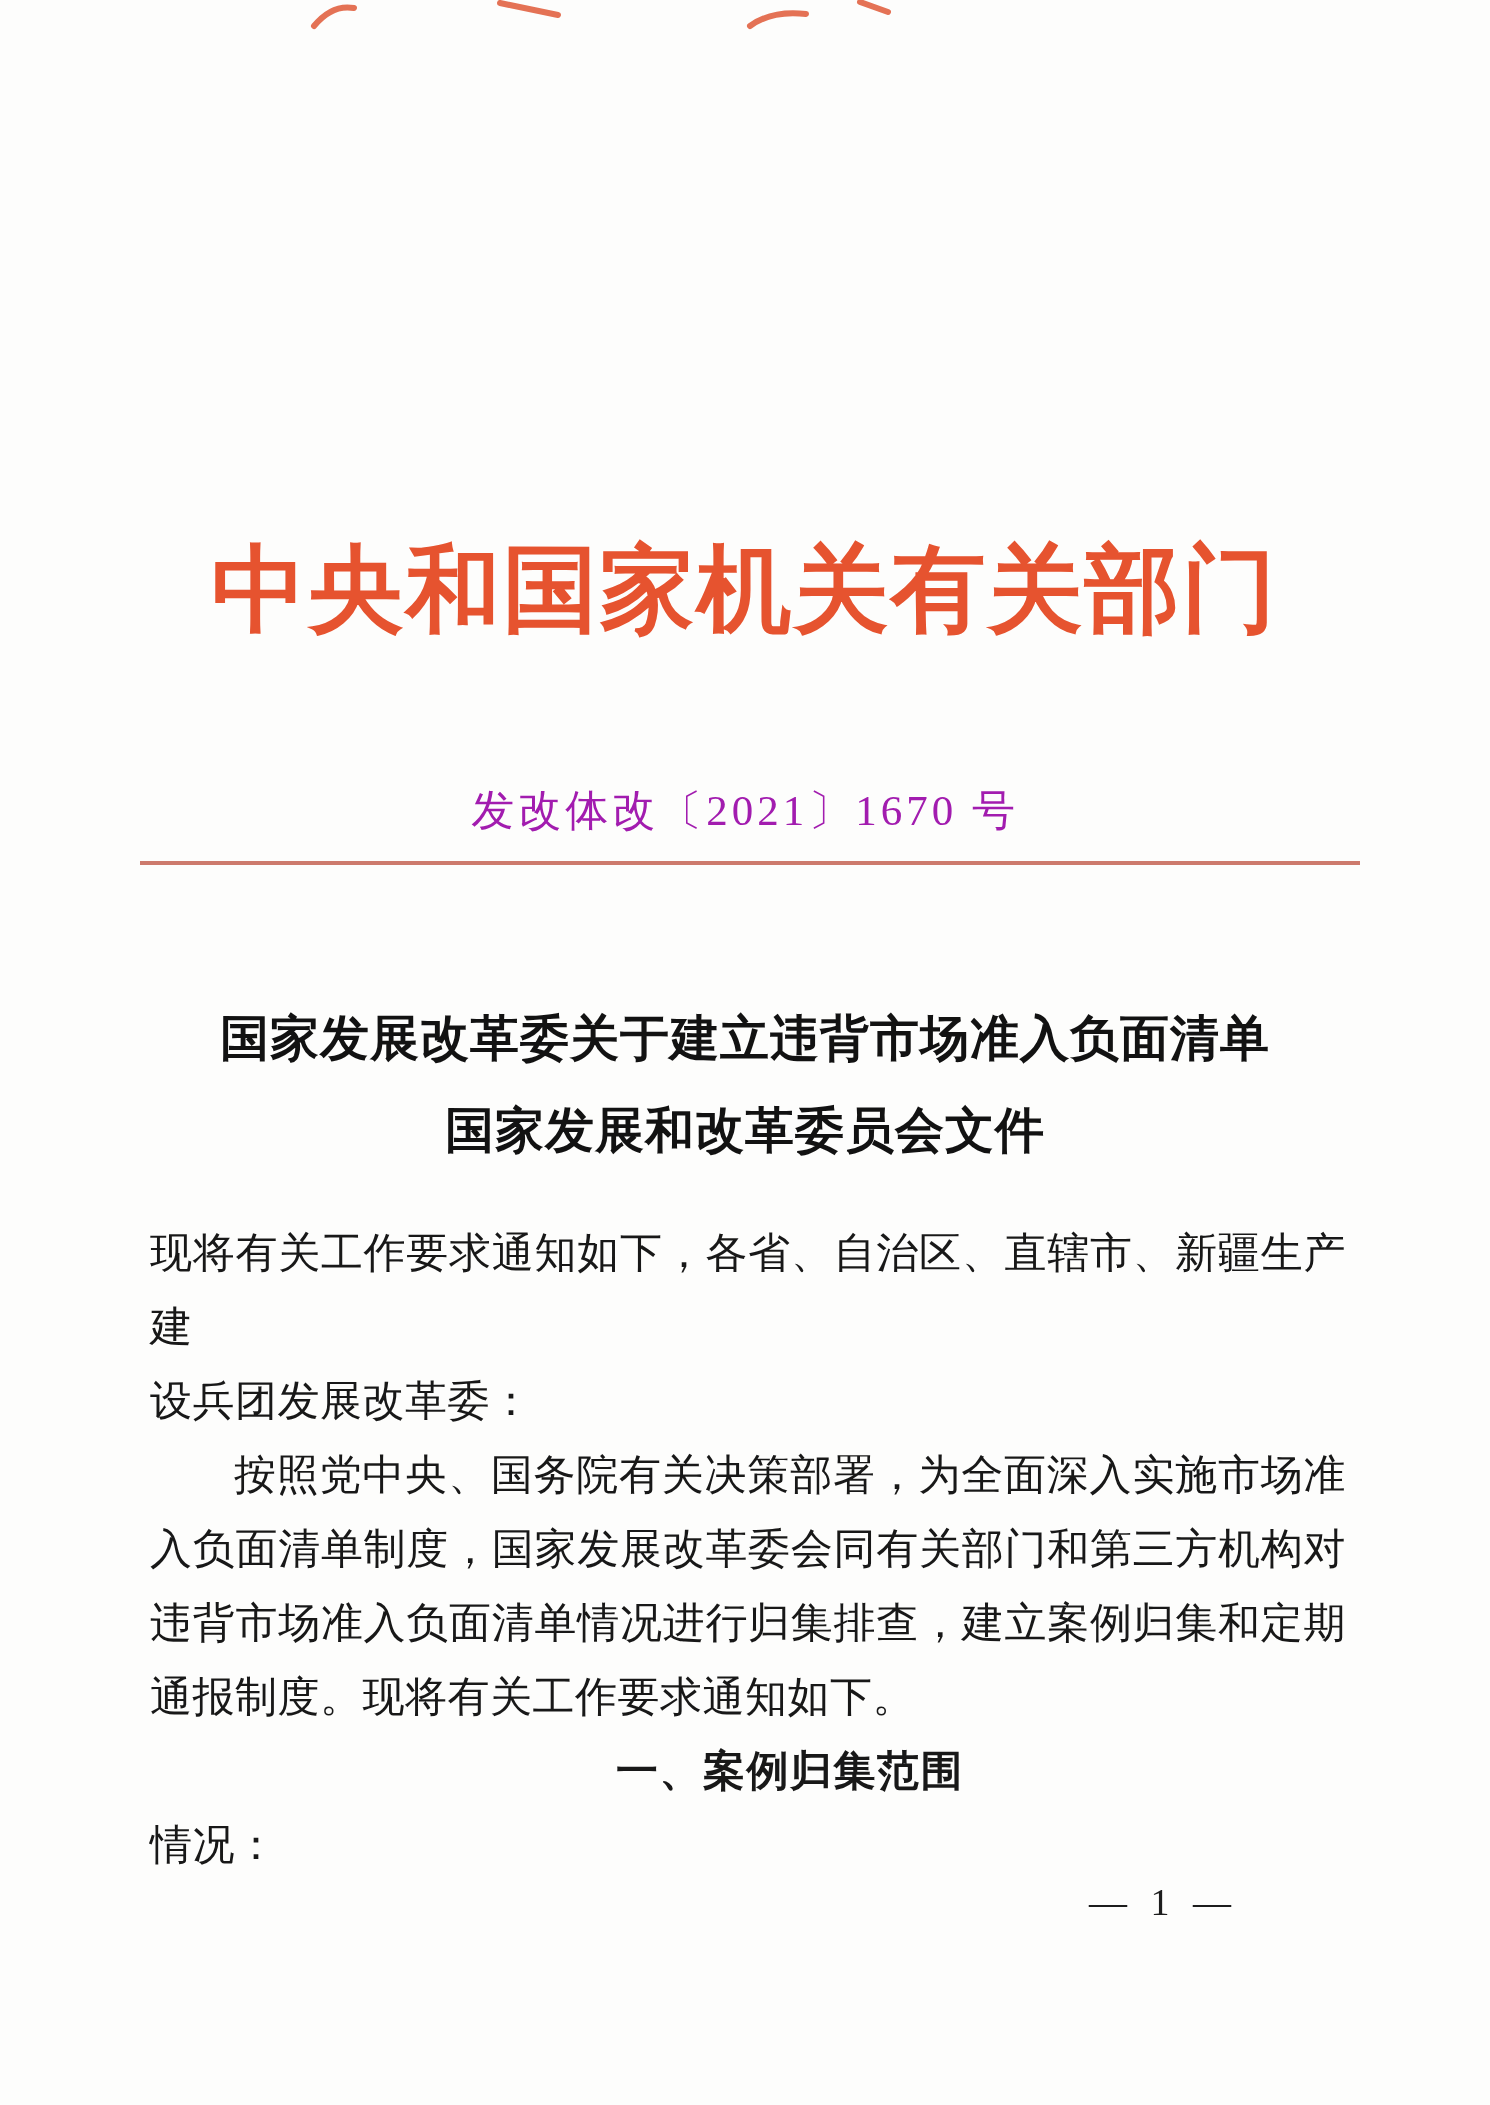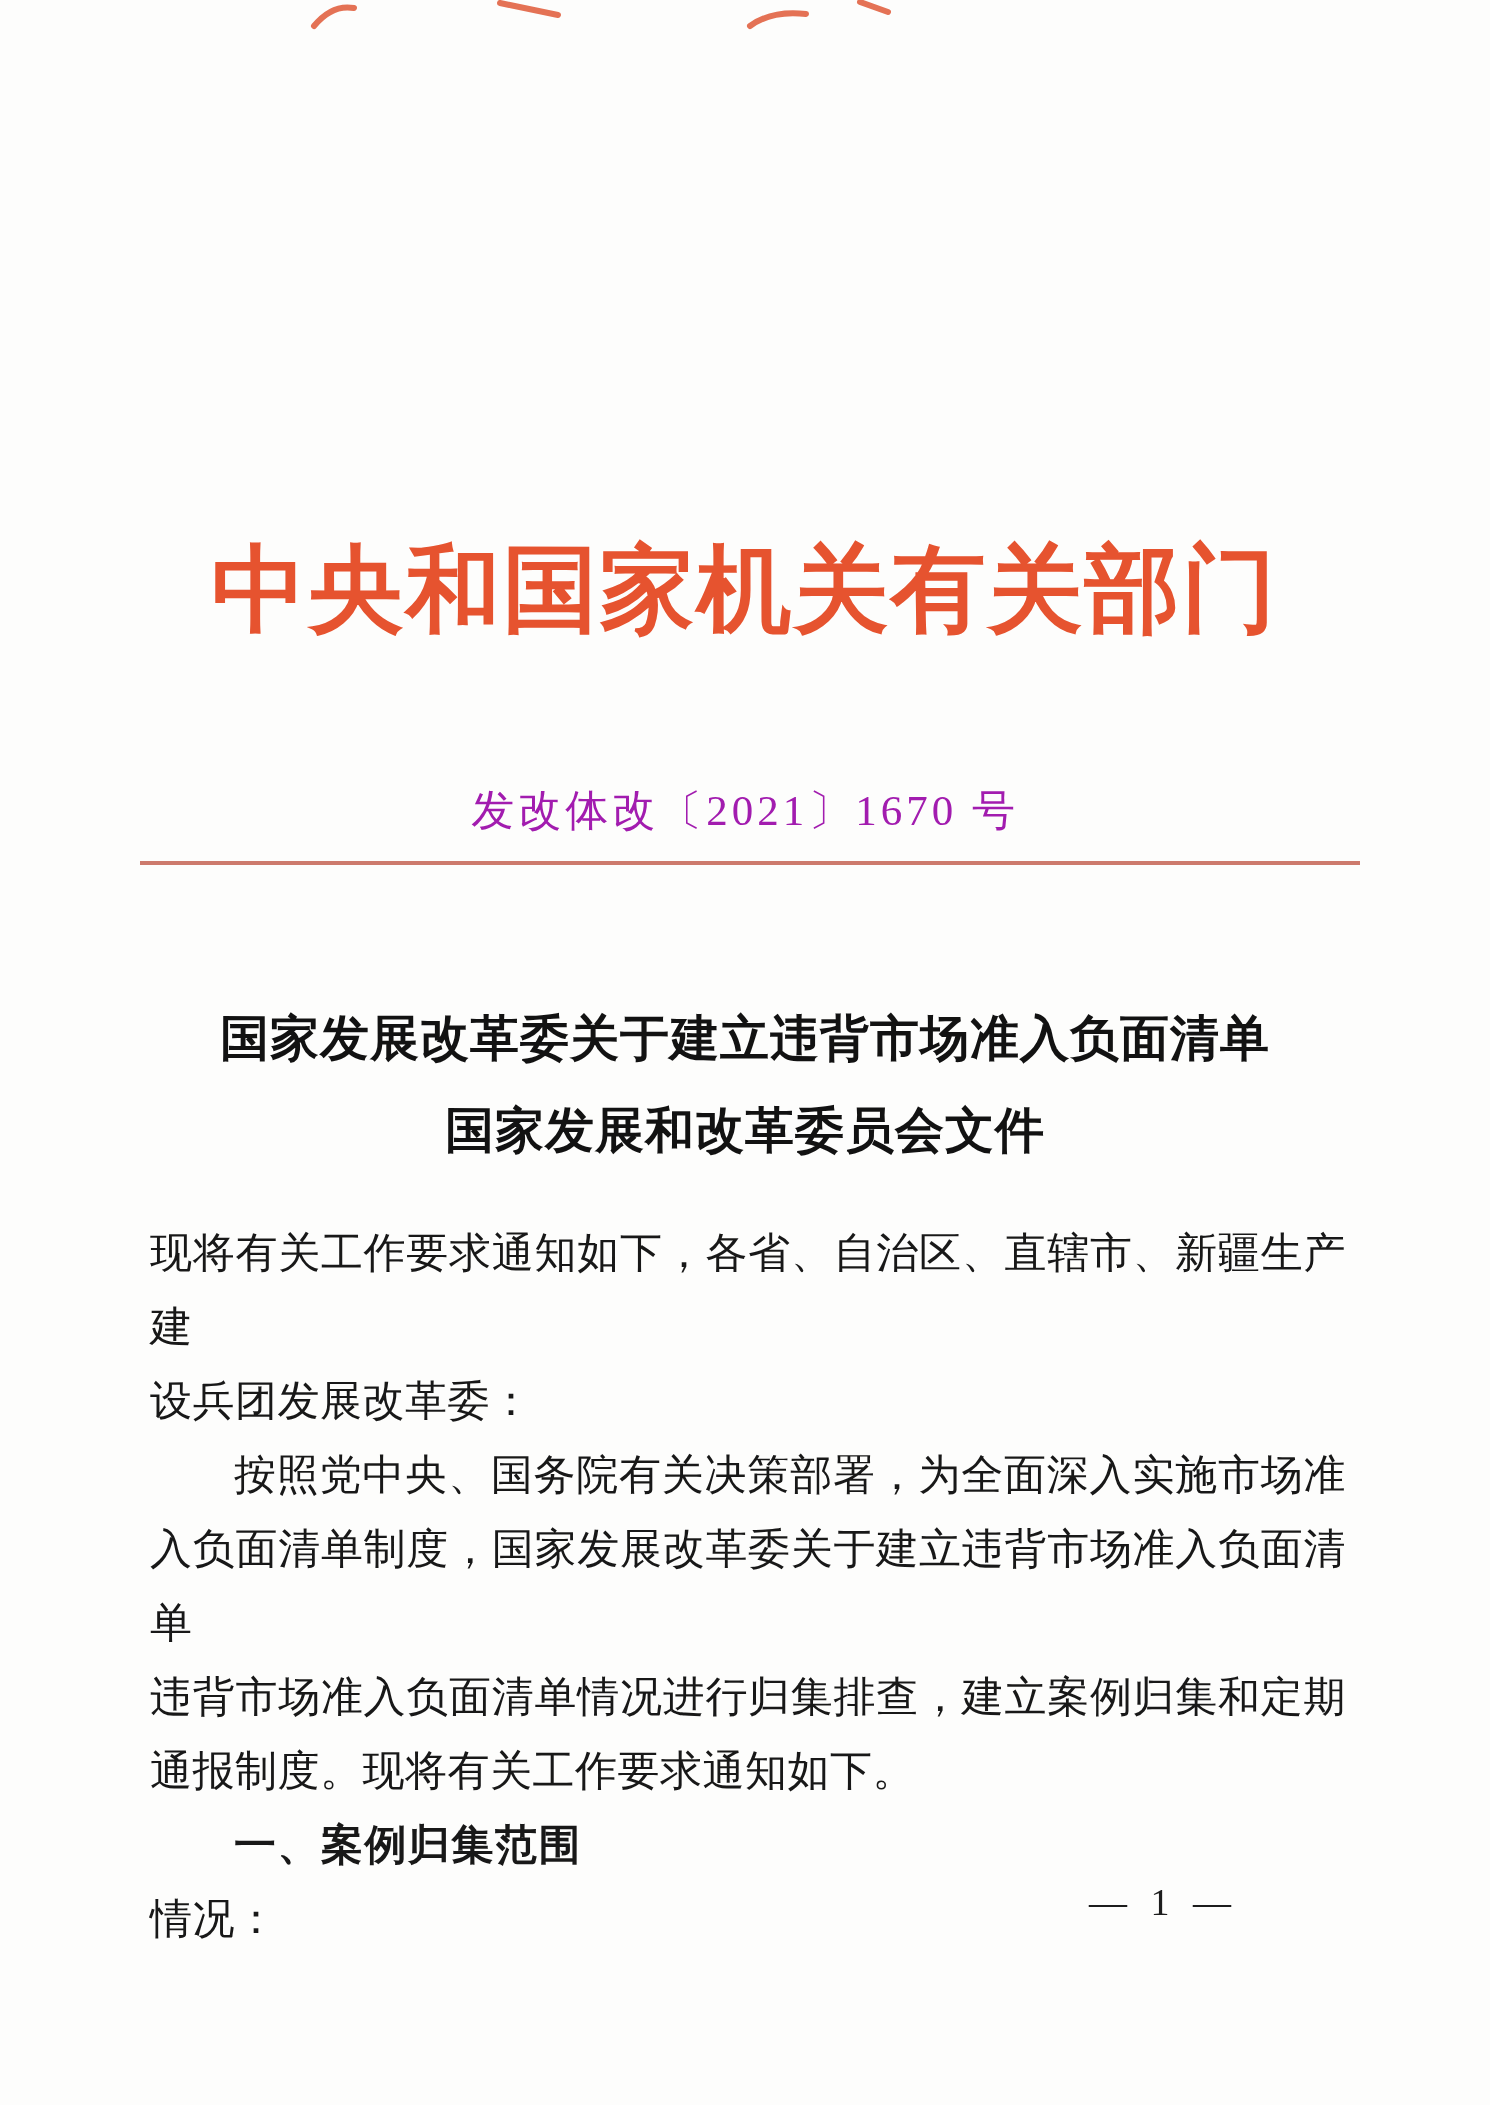--- a/index.html
+++ b/index.html
@@ -82,20 +82,21 @@
     white-space: nowrap;
   }
   .line.j {
     white-space: normal;
     text-align: justify;
     text-align-last: justify;
     text-justify: inter-character;
   }
   .line.indent {
     padding-left: 84px;
+    text-align: center;
   }
   .line.heading {
     font-weight: bold;
     font-family: "Liberation Sans", sans-serif;
     letter-spacing: 1.5px;
   }
   .page-number {
     position: absolute;
     top: 1880px;
     right: 252px;
@@ -128,21 +129,21 @@
 
   <div class="doc-title">
     <div>国家发展改革委关于建立违背市场准入负面清单</div>
     <div>国家发展和改革委员会文件</div>
   </div>
 
   <div class="body-text">
     <div class="line j">现将有关工作要求通知如下，各省、自治区、直辖市、新疆生产建</div>
     <div class="line">设兵团发展改革委：</div>
     <div class="line j indent">按照党中央、国务院有关决策部署，为全面深入实施市场准</div>
-    <div class="line j">入负面清单制度，国家发展改革委关于建立违背市场准入负面清单</div>
+    <div class="line j">入负面清单制度，国家发展改革委会同有关部门和第三方机构对</div>
     <div class="line j">违背市场准入负面清单情况进行归集排查，建立案例归集和定期</div>
     <div class="line">通报制度。现将有关工作要求通知如下。</div>
     <div class="line indent heading">一、案例归集范围</div>
     <div class="line">情况：</div>
   </div>
 
   <div class="page-number">— 1 —</div>
 
 </div>
 

